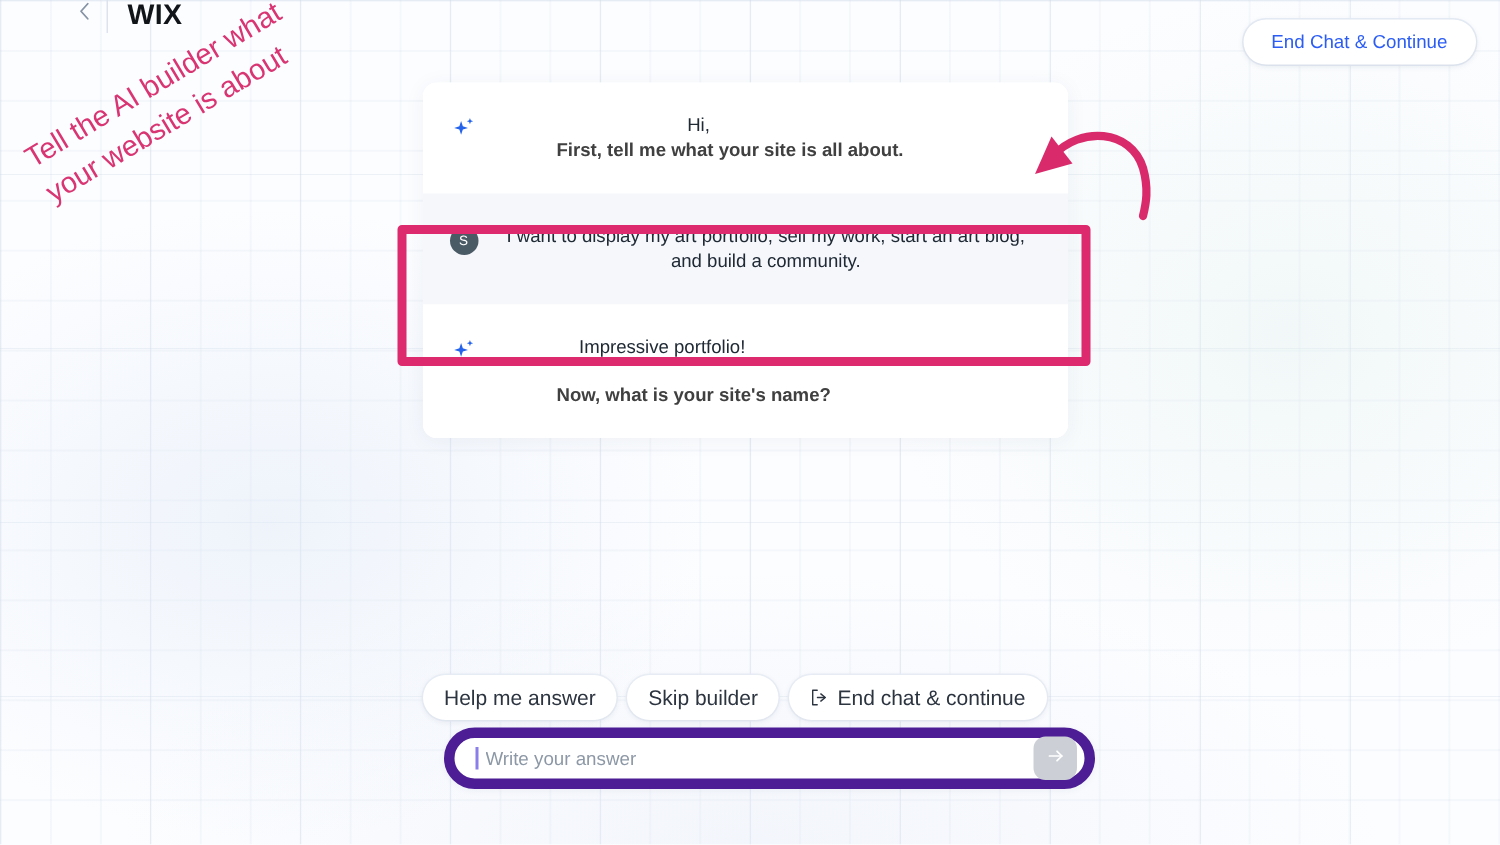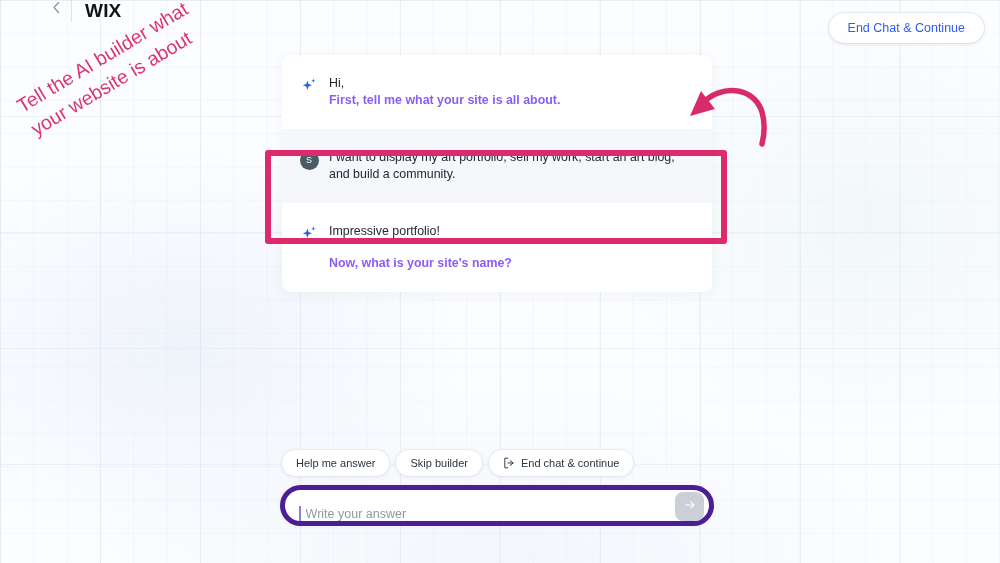--- a/index.html
+++ b/index.html
@@ -92,20 +92,21 @@
     position: absolute;
     left: 282px;
     top: 55px;
     width: 430px;
     background: #ffffff;
     border-radius: 9px;
     box-shadow: 0 2px 14px rgba(35,55,95,0.055);
     z-index: 3;
     padding: 0;
     overflow: hidden;
+    text-align: center;
   }
 
   .msg {
     display: flex;
     align-items: flex-start;
     padding: 20px 20px 20px 16px;
   }
   .msg-ai { background: #ffffff; }
   .msg-user { background: #f5f7fb; }
 
@@ -130,63 +131,63 @@
     justify-content: center;
     font-family: "Liberation Sans", sans-serif;
   }
   .msg-body {
     font-size: 12.4px;
     line-height: 17px;
     color: #202a35;
     font-family: "Liberation Sans", sans-serif;
   }
   .msg-body .line { display: block; }
-  .msg-body .bold { font-weight: 700; color: #8b5cf6; }
+  .msg-body .bold { font-weight: 700; color: #404040; margin-left: 42px; }
   .msg-body .spacer { display: block; height: 15px; }
 
   
   #quick-actions {
     position: absolute;
     left: 282px;
     top: 450px;
     width: 430px;
     display: flex;
     gap: 7px;
     justify-content: flex-start;
     z-index: 4;
   }
   .qa-btn {
     background: #ffffff;
     border: none;
     border-radius: 16px;
     padding: 7px 14px;
-    font-size: 11px;
+    font-size: 14px;
     color: #2c3440;
     font-family: "Liberation Sans", sans-serif;
     box-shadow: 0 1px 4px rgba(30,50,90,0.09), 0 0 0 1px rgba(235,240,247,0.9);
     cursor: pointer;
     white-space: nowrap;
     display: flex;
     align-items: center;
     gap: 6px;
   }
   .qa-icon { display: flex; align-items: center; color: #2c3440; }
 
   #answer-bar {
     position: absolute;
-    left: 280px;
+    left: 296px;
     top: 485px;
     width: 434px;
     height: 41px;
     background: #ffffff;
-    border: 5px solid #4c1d95;
+    border: 7px solid #4c1d95;
     border-radius: 21px;
     box-shadow: 0 1px 5px rgba(30,50,90,0.05);
     display: flex;
-    align-items: flex-end;
+    align-items: center;
     padding: 0 5px 0 14px;
     z-index: 4;
   }
   #caret {
     width: 1.6px;
     height: 15px;
     background: #8a7fe8;
     margin-right: 1px;
     flex: none;
   }

